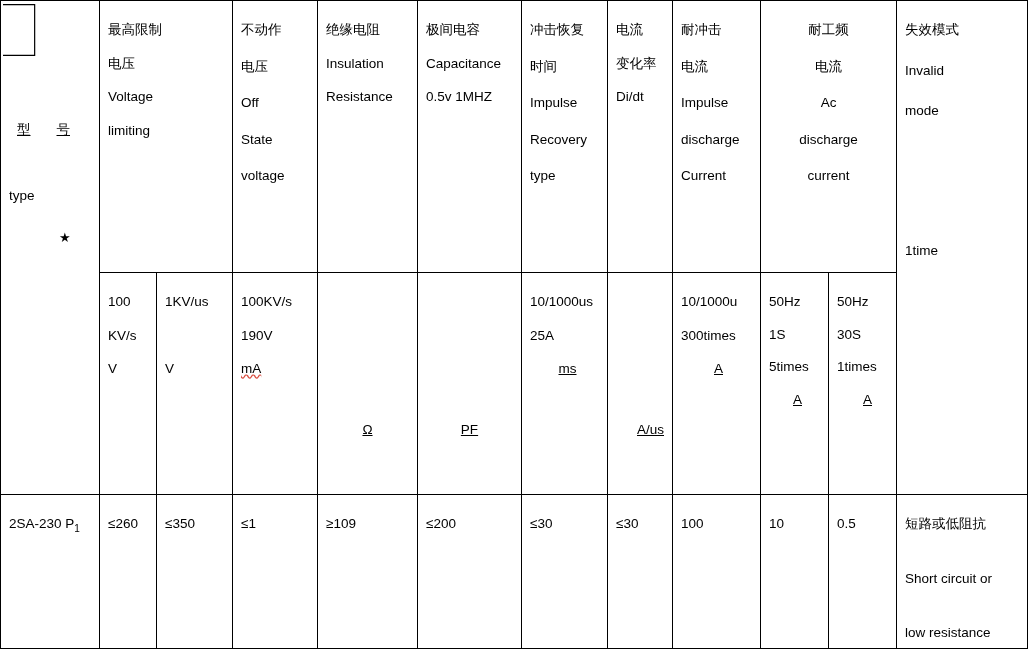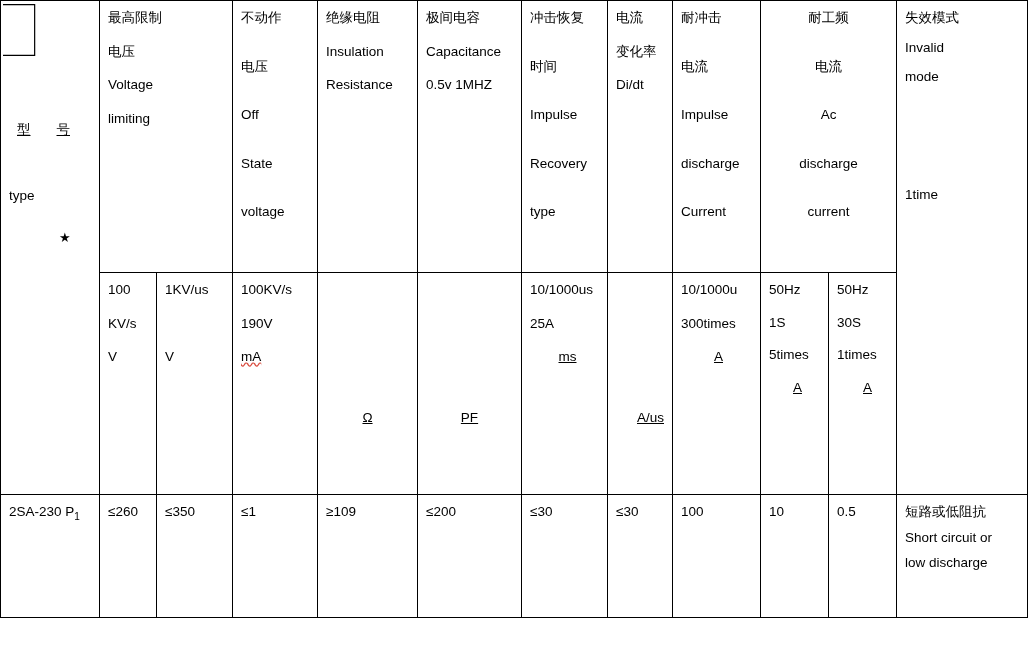--- a/index.html
+++ b/index.html
@@ -24,30 +24,30 @@
     border-collapse: collapse;
     table-layout: fixed;
     width: 1027px;
     margin: 0;
     font-size: 13.5px;
     line-height: 1.0;
   }
   table.spec td {
     border: 1px solid #000000;
     vertical-align: top;
-    padding: 10px 8px 8px 8px;
+    padding: 22px 8px 8px 8px;
     box-sizing: border-box;
   }
   .cellstack {
     display: flex;
     flex-direction: column;
     gap: 20px;
   }
   .cellstack.tight {
-    gap: 35px;
+    gap: 23px;
   }
   .cellstack span {
     display: block;
     white-space: nowrap;
   }
   .center { text-align: center; text-decoration: underline; }
   .ctr-stack { align-items: center; }
   .unit-u { text-decoration: underline; text-decoration-color: #d94a3d; text-decoration-style: wavy; }
 
   
@@ -200,21 +200,21 @@
         <div class="cellstack tight ctr-stack">
           <span>耐工频</span>
           <span>电流</span>
           <span>Ac</span>
           <span>discharge</span>
           <span>current</span>
         </div>
       </td>
 
       <td rowspan="2">
-        <div class="cellstack" style="gap:16px">
+        <div class="cellstack" style="gap:27px">
           <span>失效模式</span>
           <span>Invalid</span>
           <span>mode</span>
           <span style="height:72px"></span>
           <span>1time</span>
         </div>
       </td>
     </tr>
 
     <tr class="subrow">
@@ -302,22 +302,22 @@
       <td class="data-cell">≤350</td>
       <td class="data-cell">≤1</td>
       <td class="data-cell">≥109</td>
       <td class="data-cell">≤200</td>
       <td class="data-cell">≤30</td>
       <td class="data-cell">≤30</td>
       <td class="data-cell">100</td>
       <td class="data-cell">10</td>
       <td class="data-cell">0.5</td>
       <td class="data-cell">
-        <div class="cellstack" style="gap:12px">
+        <div class="cellstack" style="gap:41px">
           <span>短路或低阻抗</span>
           <span>Short circuit or</span>
-          <span>low discharge</span>
+          <span>low resistance</span>
         </div>
       </td>
     </tr>
   </tbody>
     </table>
 </div>
 
 </body></html>

